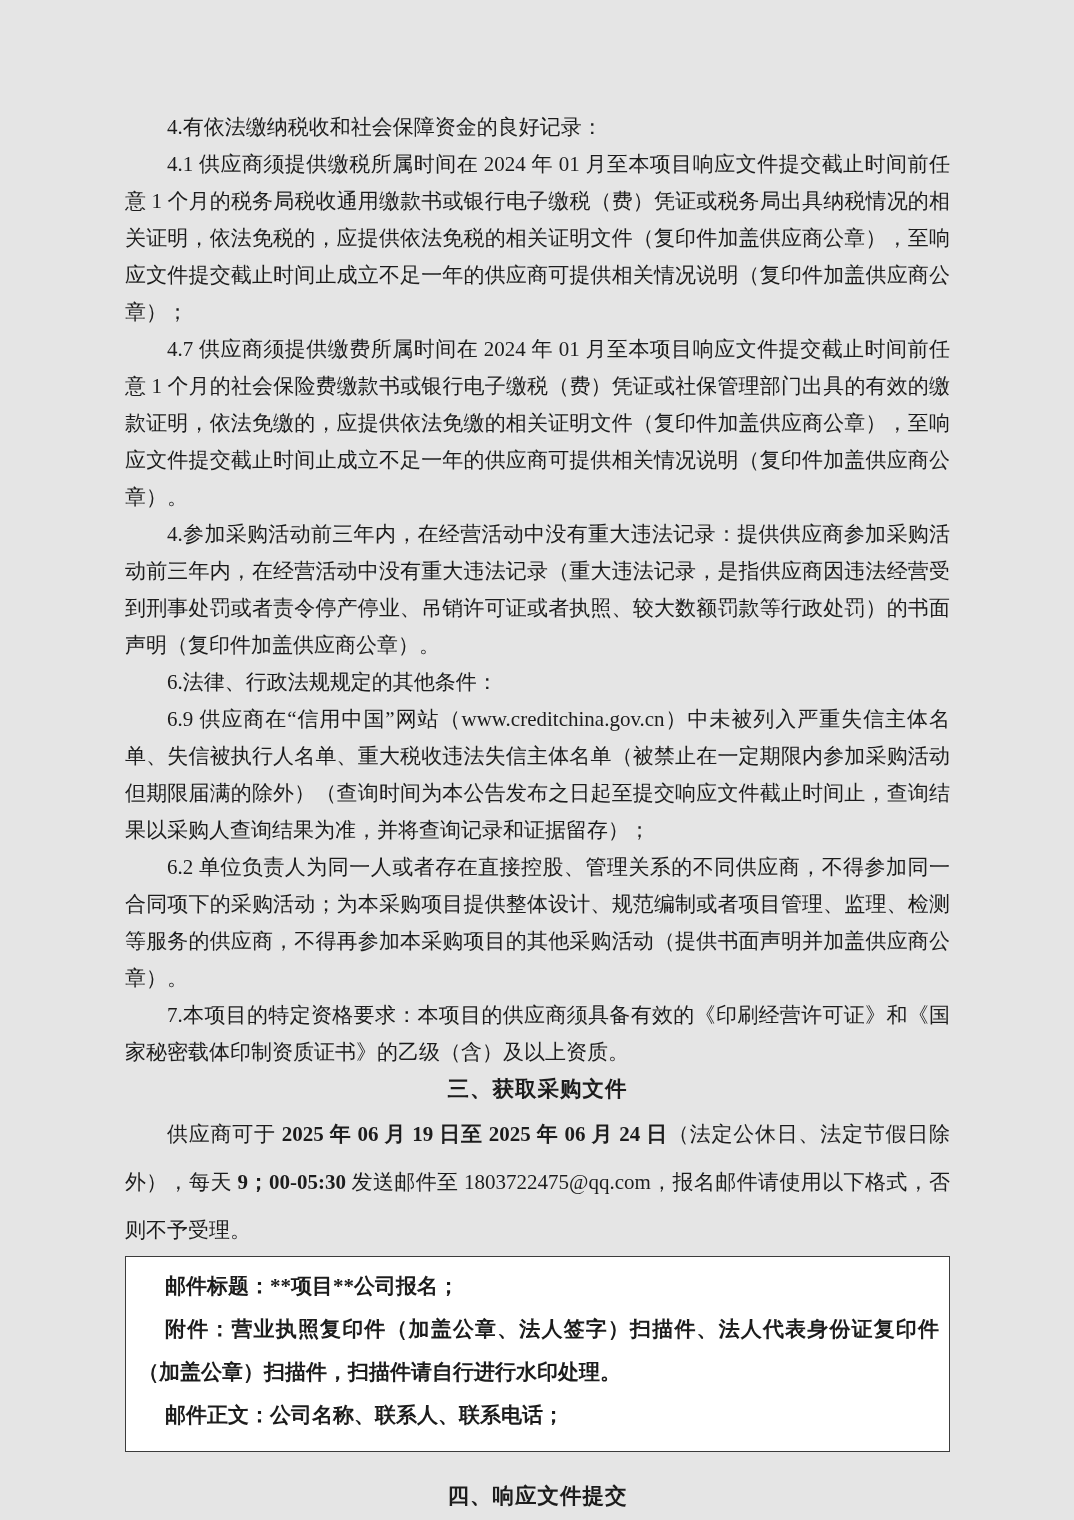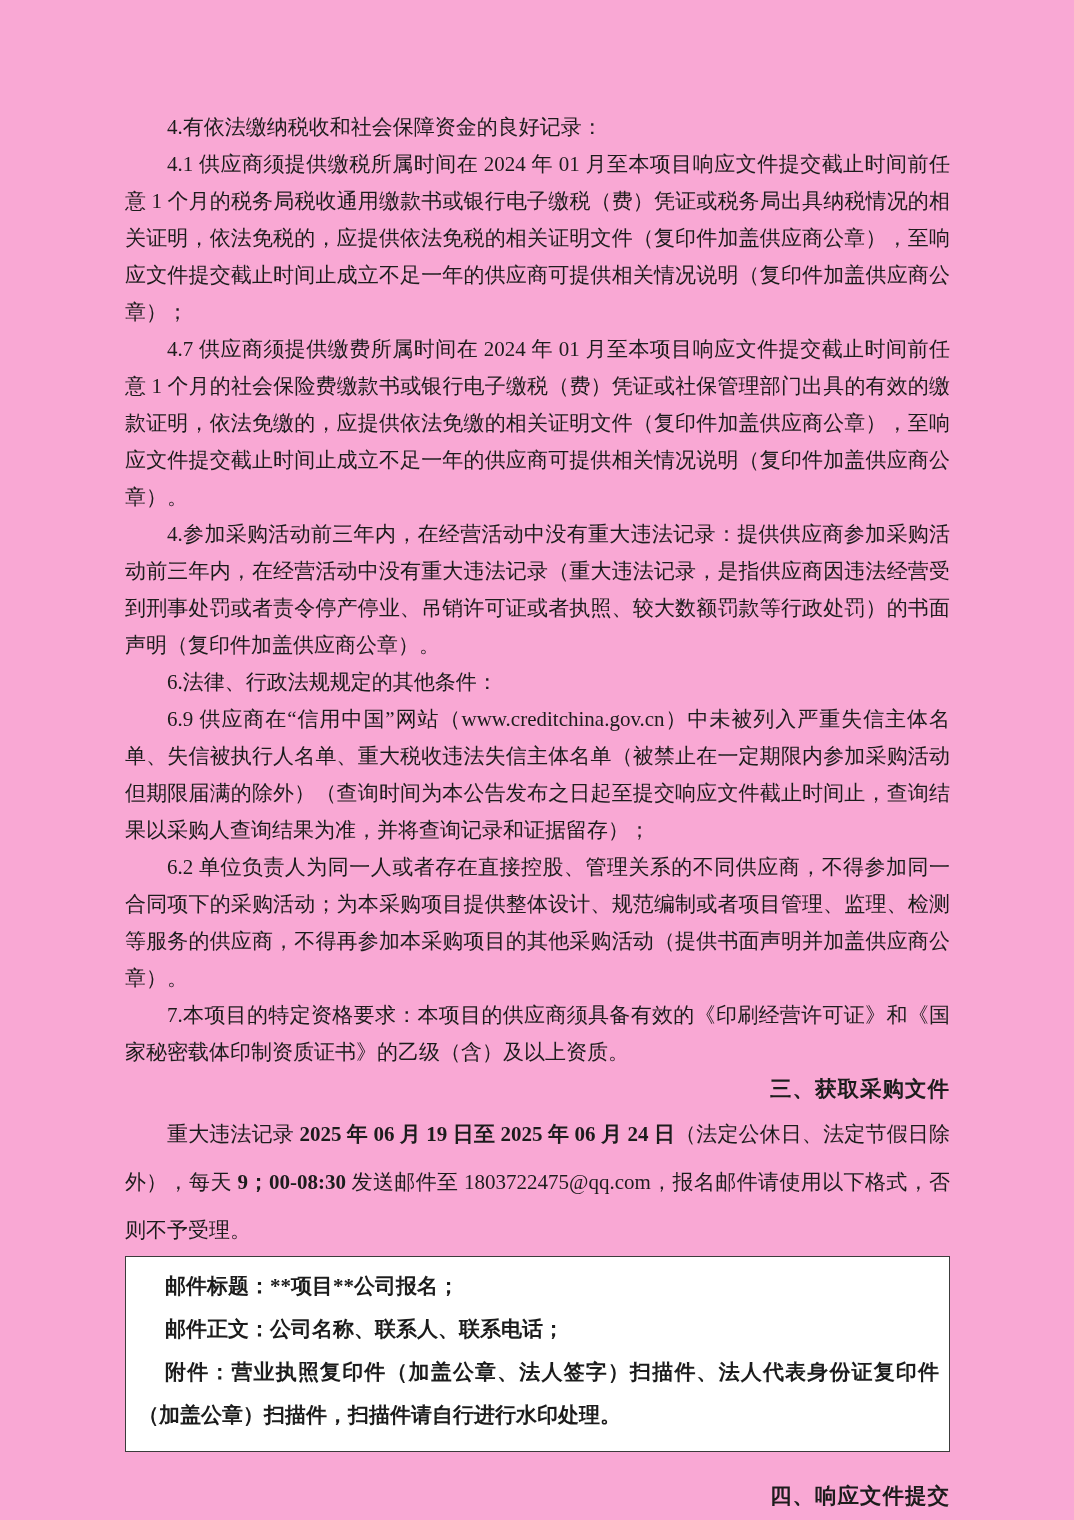--- a/index.html
+++ b/index.html
@@ -5,42 +5,42 @@
   html, body {
     margin: 0;
     padding: 0;
     background: #ffffff;
   }
   .page {
     position: relative;
     width: 1074px;
     height: 1520px;
     margin: 0 auto;
-    background: #f9a8d4;
+    background: #e5e5e5;
     box-sizing: border-box;
     padding: 109px 124px 0 125px;
     font-family: "Liberation Serif", "DejaVu Serif", serif;
     color: #1c1c1c;
     overflow: hidden;
   }
   p.body-para {
     margin: 0;
     font-size: 21px;
     line-height: 37px;
     text-align: justify;
     text-indent: 42px;
     word-break: break-all;
   }
   .sec-heading {
     margin: 0;
     font-size: 21.5px;
     font-weight: bold;
     line-height: 37px;
     text-indent: 0;
-    text-align: right;
+    text-align: center;
     letter-spacing: 1px;
   }
   p.get-docs-para {
     margin: 2px 0 0 0;
     font-size: 21px;
     line-height: 48px;
     text-align: justify;
     text-indent: 42px;
     word-break: break-all;
   }
@@ -75,23 +75,23 @@
   <p class="body-para">4.1 供应商须提供缴税所属时间在 2024 年 01 月至本项目响应文件提交截止时间前任意 1 个月的税务局税收通用缴款书或银行电子缴税（费）凭证或税务局出具纳税情况的相关证明，依法免税的，应提供依法免税的相关证明文件（复印件加盖供应商公章），至响应文件提交截止时间止成立不足一年的供应商可提供相关情况说明（复印件加盖供应商公章）；</p>
   <p class="body-para">4.7 供应商须提供缴费所属时间在 2024 年 01 月至本项目响应文件提交截止时间前任意 1 个月的社会保险费缴款书或银行电子缴税（费）凭证或社保管理部门出具的有效的缴款证明，依法免缴的，应提供依法免缴的相关证明文件（复印件加盖供应商公章），至响应文件提交截止时间止成立不足一年的供应商可提供相关情况说明（复印件加盖供应商公章）。</p>
   <p class="body-para">4.参加采购活动前三年内，在经营活动中没有重大违法记录：提供供应商参加采购活动前三年内，在经营活动中没有重大违法记录（重大违法记录，是指供应商因违法经营受到刑事处罚或者责令停产停业、吊销许可证或者执照、较大数额罚款等行政处罚）的书面声明（复印件加盖供应商公章）。</p>
   <p class="body-para">6.法律、行政法规规定的其他条件：</p>
   <p class="body-para">6.9 供应商在“信用中国”网站（www.creditchina.gov.cn）中未被列入严重失信主体名单、失信被执行人名单、重大税收违法失信主体名单（被禁止在一定期限内参加采购活动但期限届满的除外）（查询时间为本公告发布之日起至提交响应文件截止时间止，查询结果以采购人查询结果为准，并将查询记录和证据留存）；</p>
   <p class="body-para">6.2 单位负责人为同一人或者存在直接控股、管理关系的不同供应商，不得参加同一合同项下的采购活动；为本采购项目提供整体设计、规范编制或者项目管理、监理、检测等服务的供应商，不得再参加本采购项目的其他采购活动（提供书面声明并加盖供应商公章）。</p>
   <p class="body-para">7.本项目的特定资格要求：本项目的供应商须具备有效的《印刷经营许可证》和《国家秘密载体印制资质证书》的乙级（含）及以上资质。</p>
 
   <h3 class="sec-heading">三、获取采购文件</h3>
 
-  <p class="get-docs-para"><span>重大违法记录 </span><span class="bold-seg">2025 年 06 月 19 日至 2025 年 06 月 24 日</span><span>（法定公休日、法定节假日除外），每天 </span><span class="bold-seg">9；00-08:30</span><span> 发送邮件至 1803722475@qq.com，报名邮件请使用以下格式，否则不予受理。</span></p>
+  <p class="get-docs-para"><span>供应商可于 </span><span class="bold-seg">2025 年 06 月 19 日至 2025 年 06 月 24 日</span><span>（法定公休日、法定节假日除外），每天 </span><span class="bold-seg">9；00-05:30</span><span> 发送邮件至 1803722475@qq.com，报名邮件请使用以下格式，否则不予受理。</span></p>
 
   <div class="email-box">
     <p>邮件标题：**项目**公司报名；</p>
+    <p>附件：营业执照复印件（加盖公章、法人签字）扫描件、法人代表身份证复印件（加盖公章）扫描件，扫描件请自行进行水印处理。</p>
     <p>邮件正文：公司名称、联系人、联系电话；</p>
-    <p>附件：营业执照复印件（加盖公章、法人签字）扫描件、法人代表身份证复印件（加盖公章）扫描件，扫描件请自行进行水印处理。</p>
   </div>
 
   <h3 class="sec-heading sec4">四、响应文件提交</h3>
 
 </div>
 
 </body></html>

